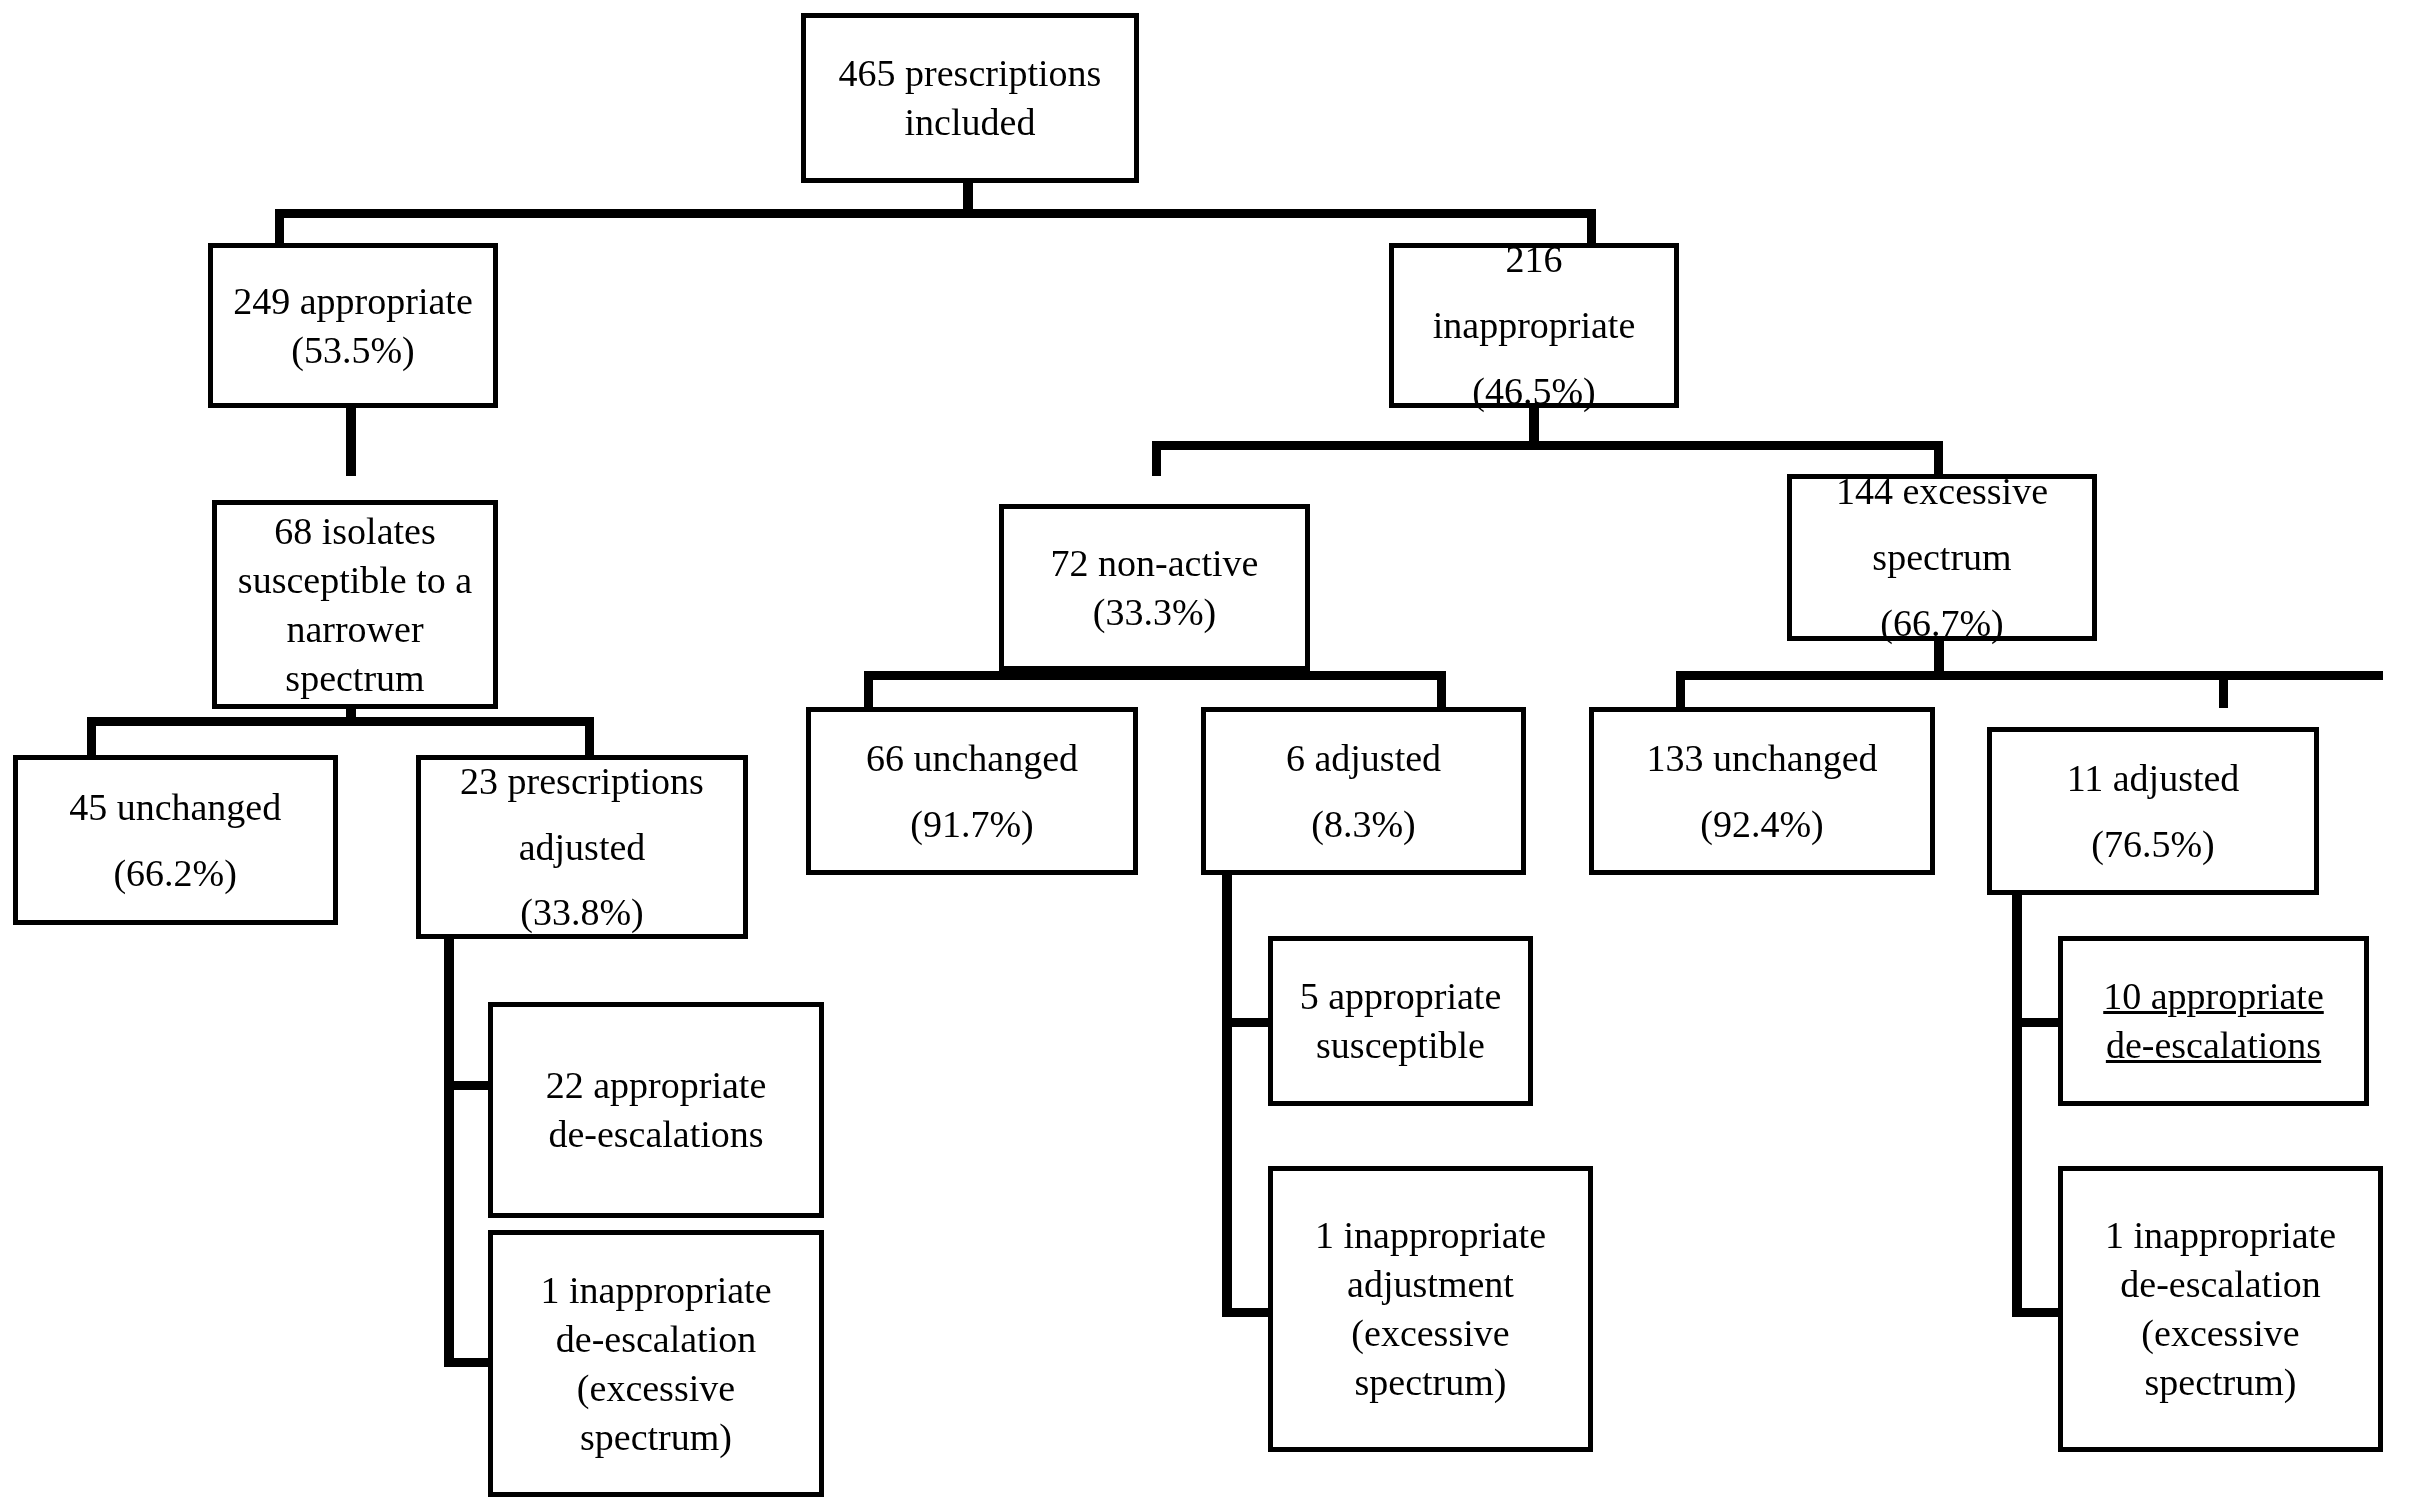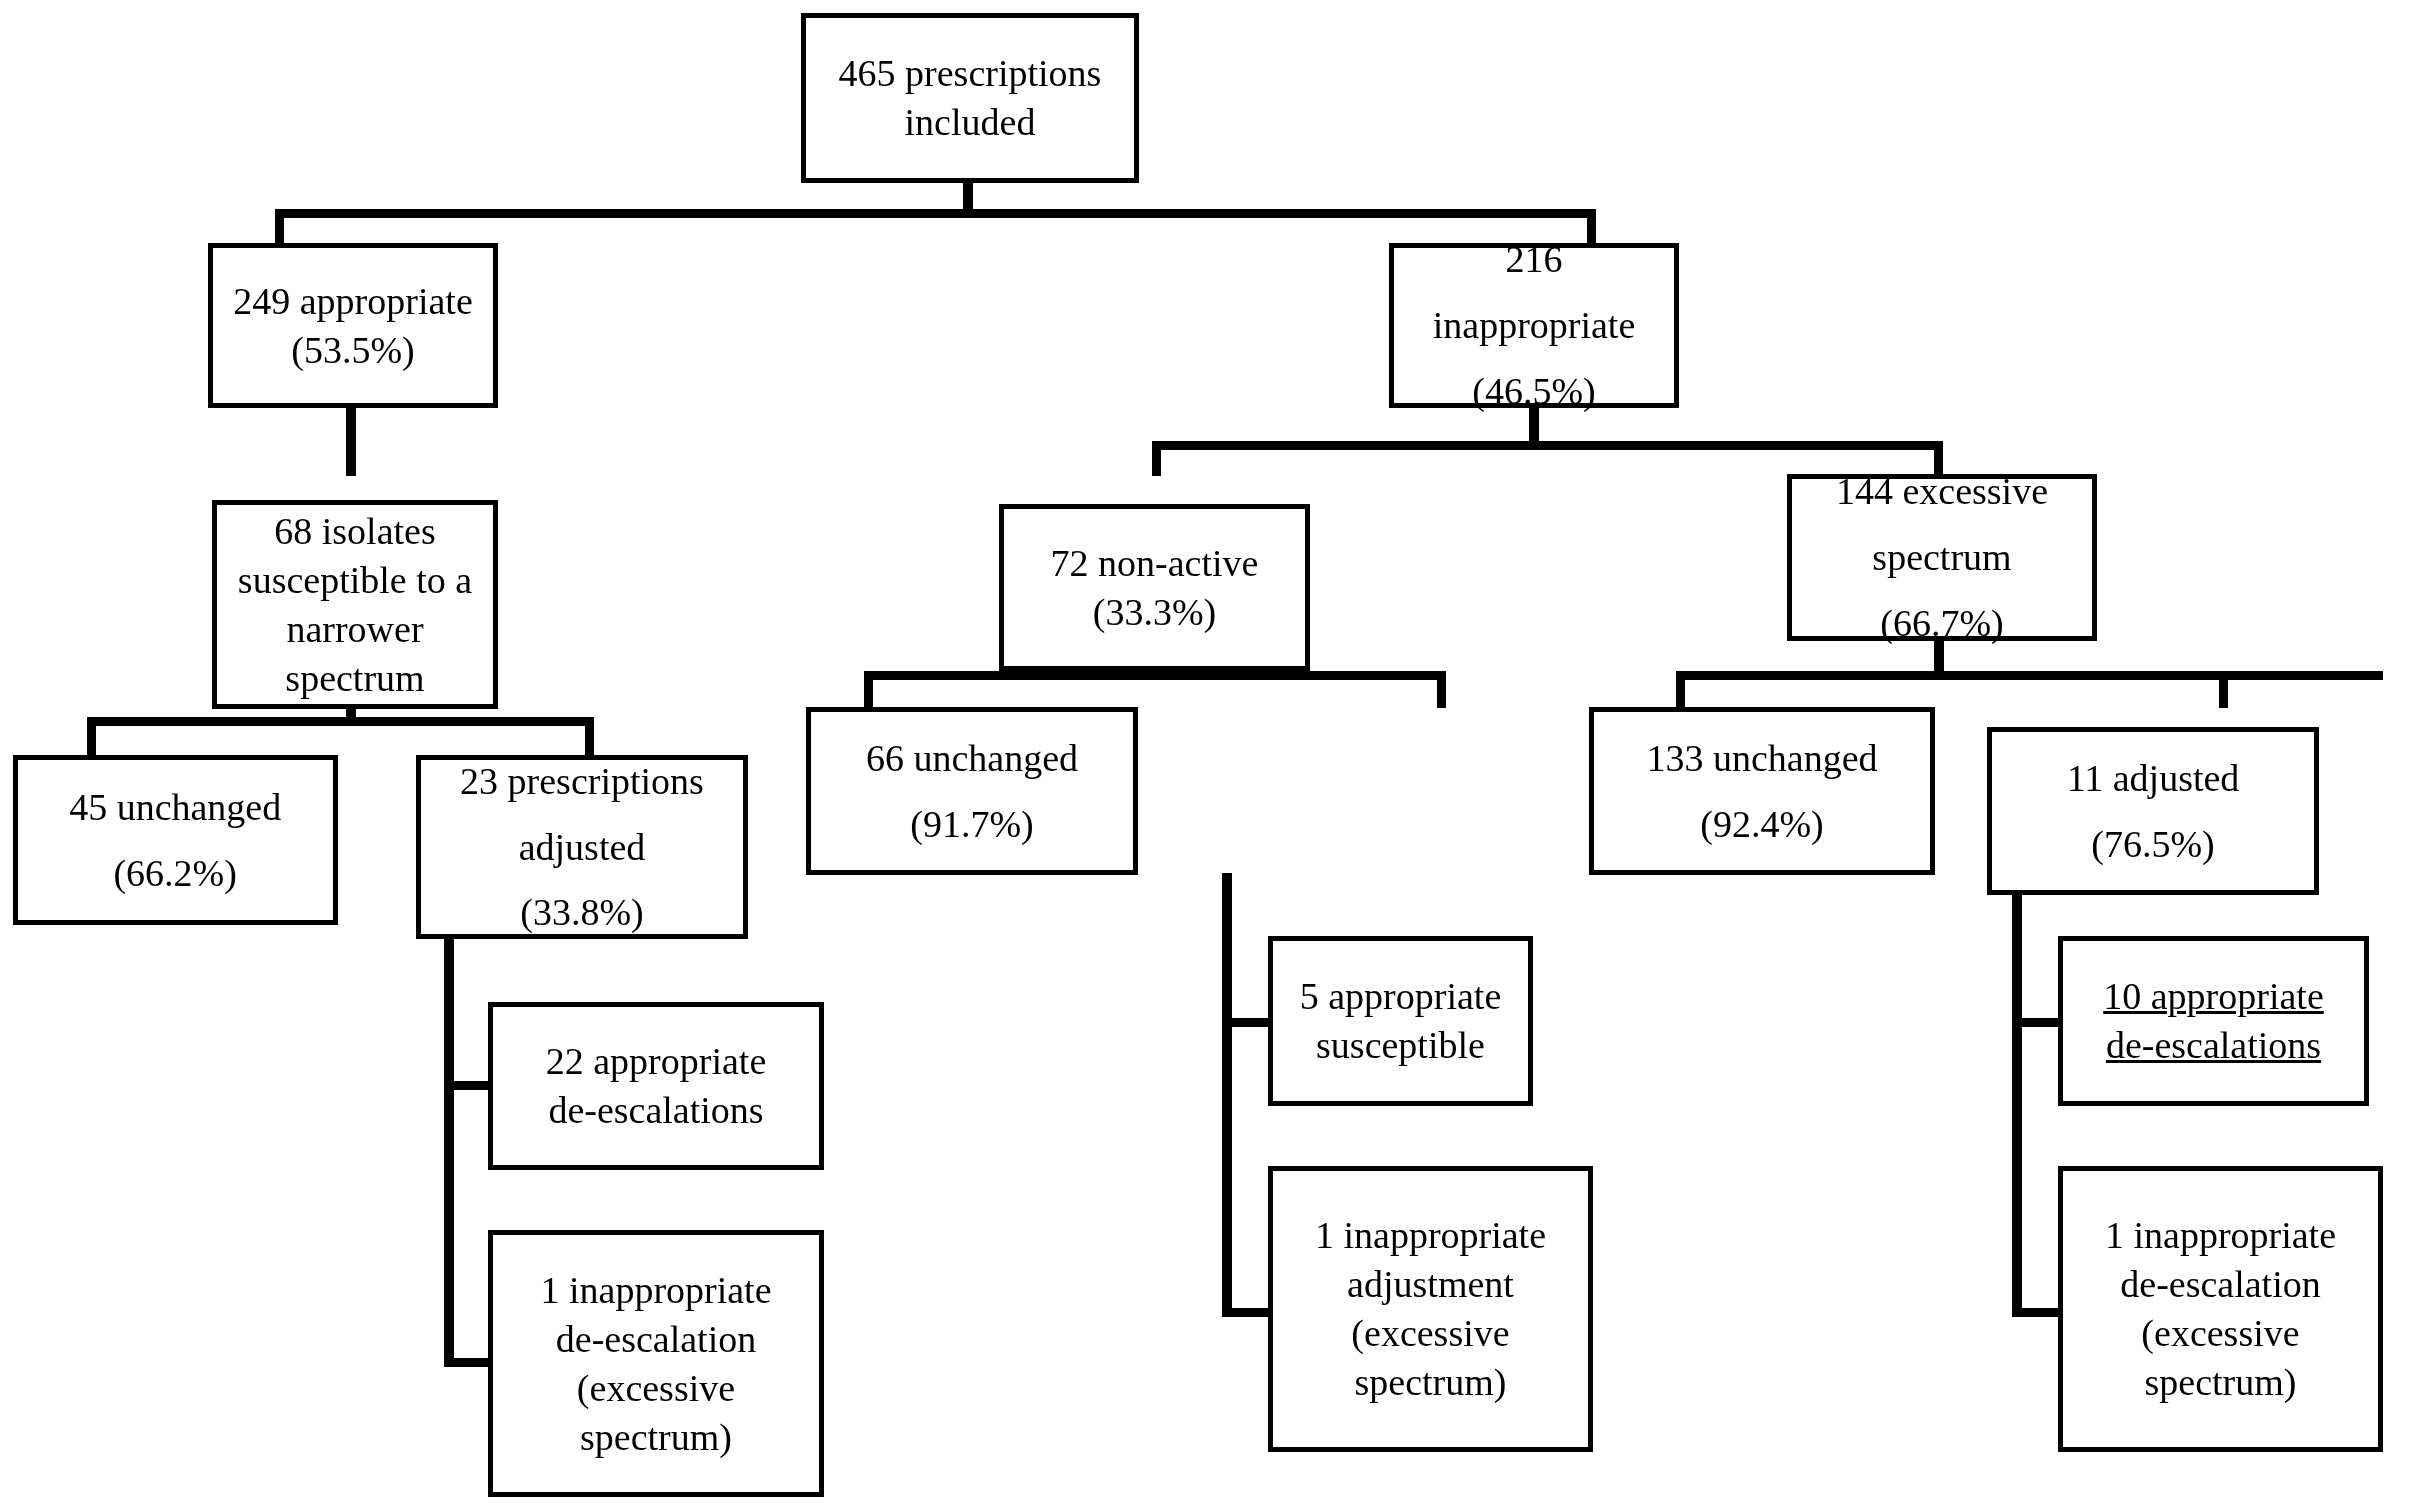--- a/index.html
+++ b/index.html
@@ -132,32 +132,36 @@
     <span class="line">23 prescriptions</span>
     <span class="line">adjusted</span>
     <span class="line">(33.8%)</span>
   </div>
 
   <div class="node wide-gap" style="left:806px; top:707px; width:332px; height:168px;">
     <span class="line">66 unchanged</span>
     <span class="line">(91.7%)</span>
   </div>
 
+  <div class="node wide-gap" style="left:1201px; top:707px; width:325px; height:168px;">
+    <span class="line">6 adjusted</span>
+    <span class="line">(8.3%)</span>
+  </div>
 
   <div class="node wide-gap" style="left:1589px; top:707px; width:346px; height:168px;">
     <span class="line">133 unchanged</span>
     <span class="line">(92.4%)</span>
   </div>
 
   <div class="node wide-gap" style="left:1987px; top:707px; width:332px; height:168px;margin-top:20px;">
     <span class="line">11 adjusted</span>
     <span class="line">(76.5%)</span>
   </div>
 
-  <div class="node gap" style="left:488px; top:1002px; width:336px; height:168px;">
+  <div class="node gap" style="left:488px; top:1002px; width:336px; height:216px;">
     <span class="line">22 appropriate</span>
     <span class="line">de-escalations</span>
   </div>
 
   <div class="node gap" style="left:488px; top:1230px; width:336px; height:267px;">
     <span class="line">1 inappropriate</span>
     <span class="line">de-escalation</span>
     <span class="line">(excessive</span>
     <span class="line">spectrum)</span>
   </div>

